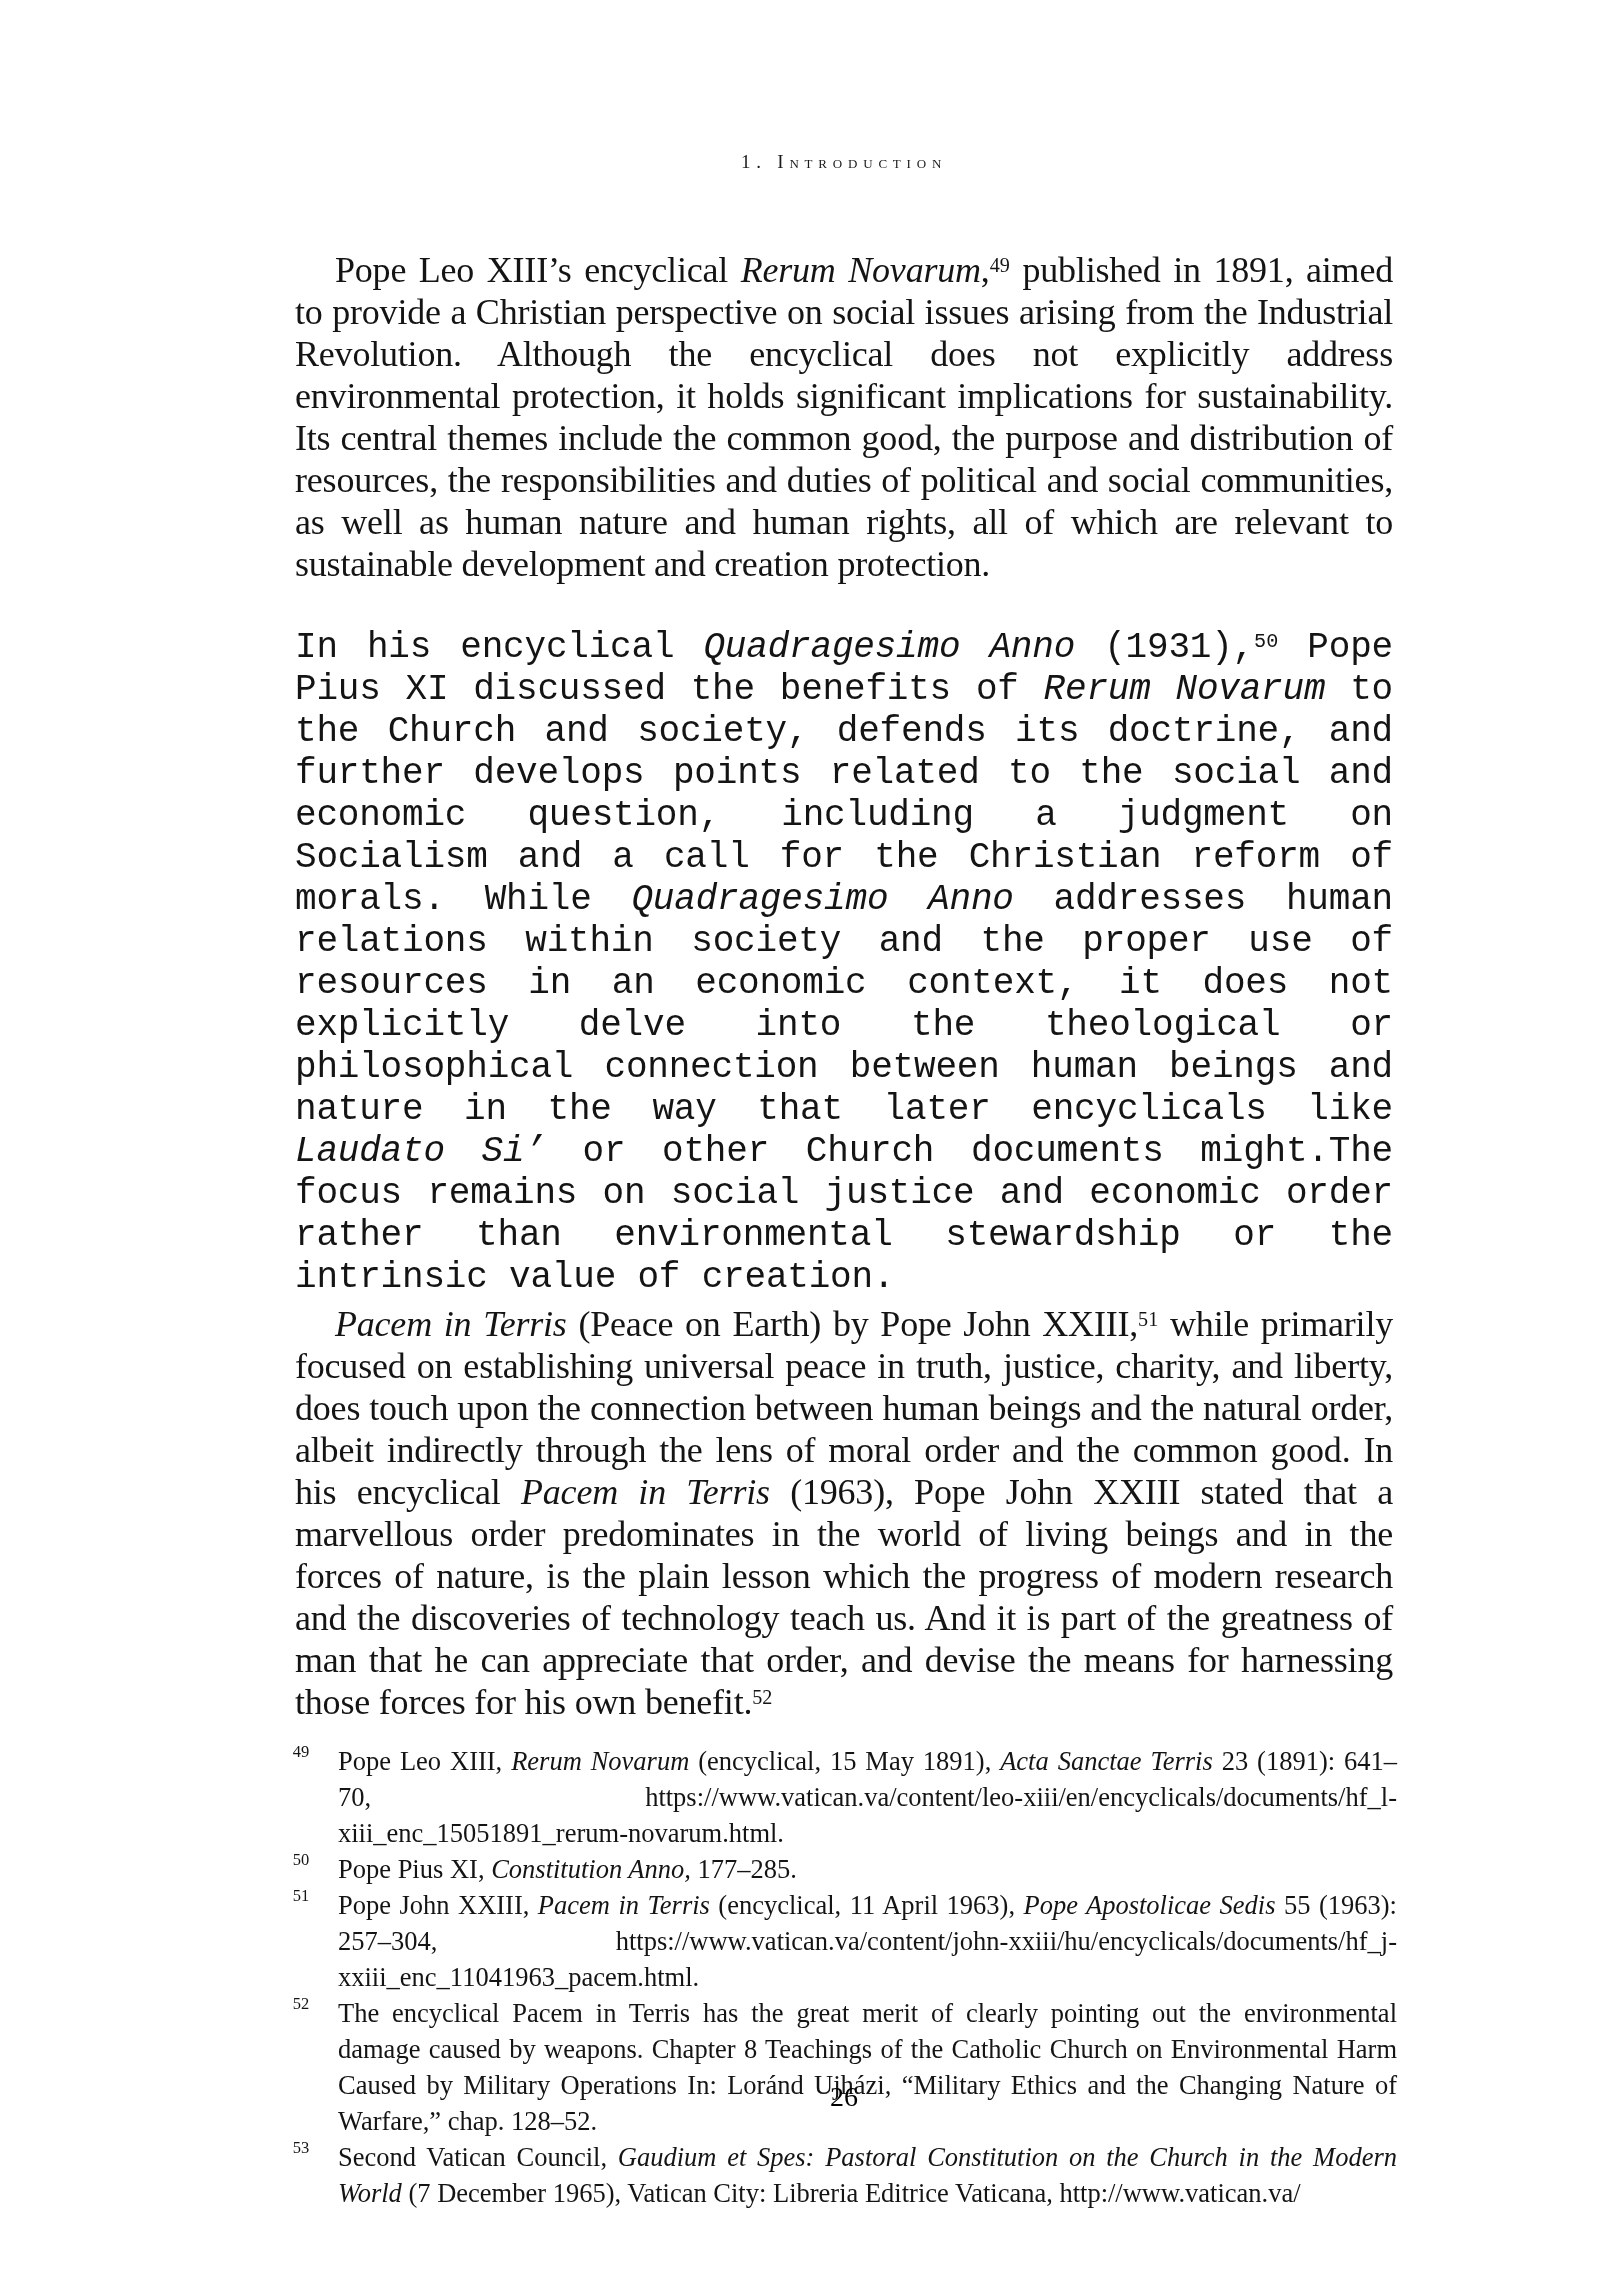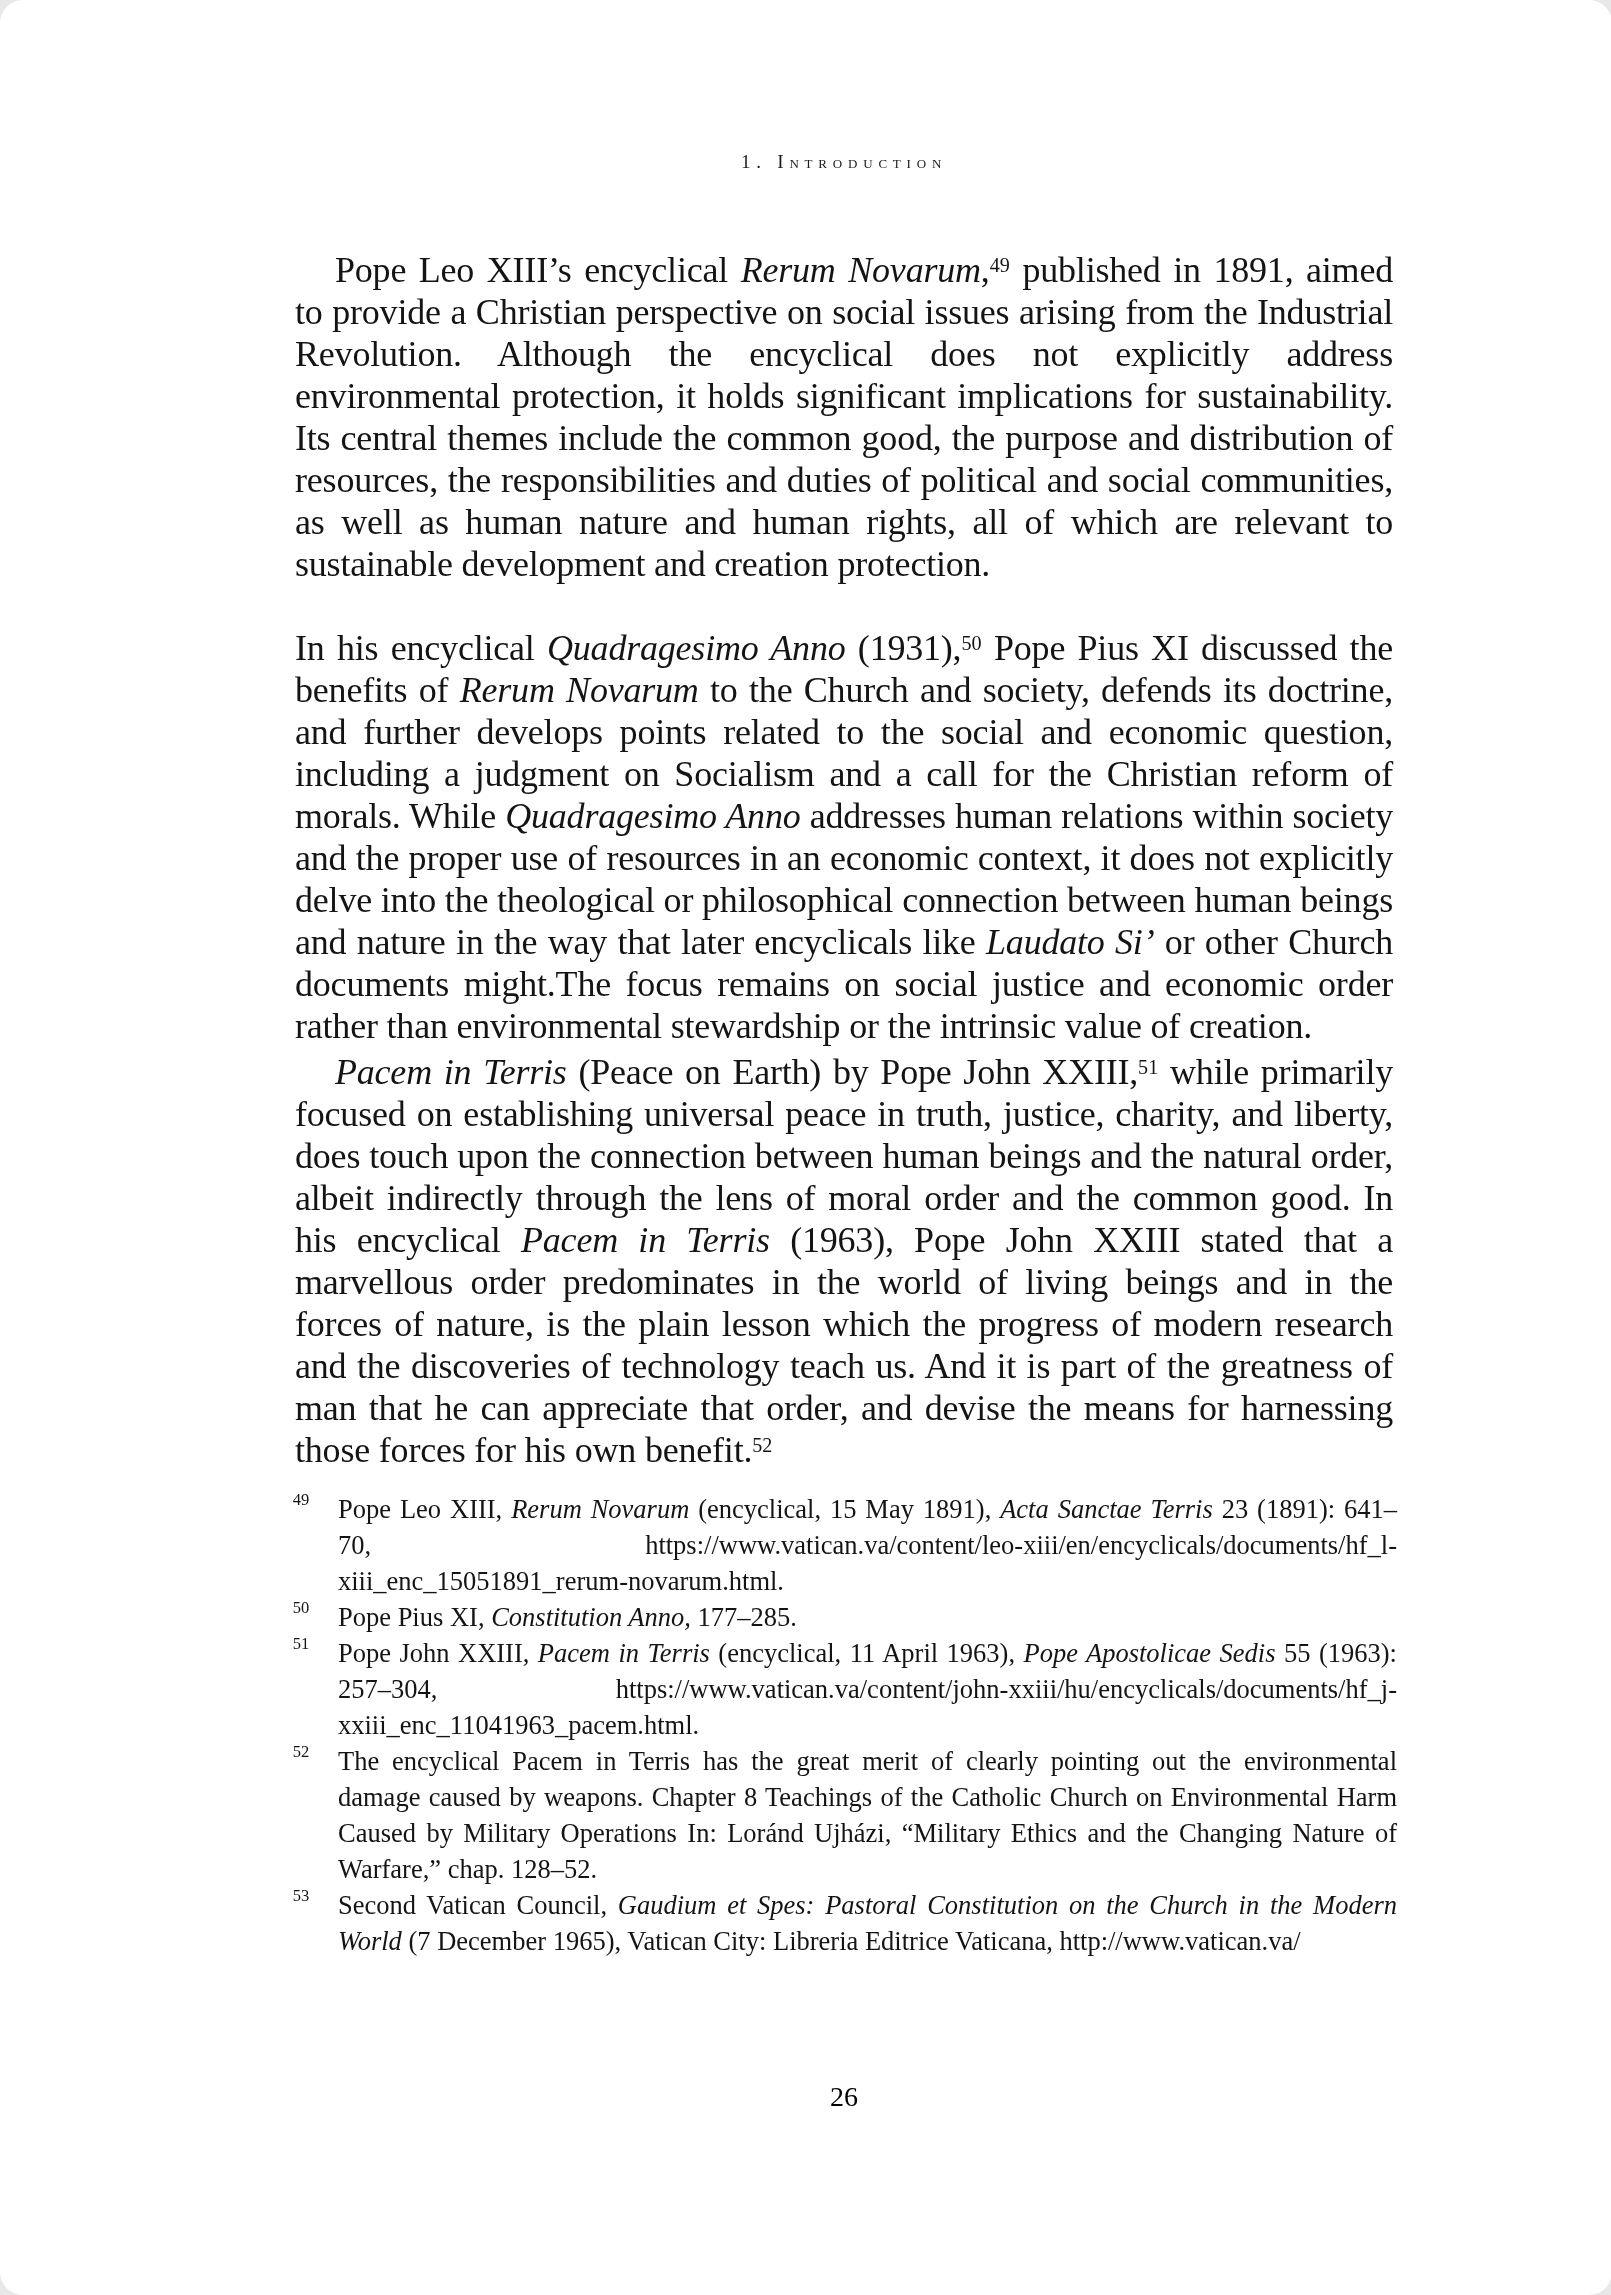--- a/index.html
+++ b/index.html
@@ -8,21 +8,20 @@
     background: #e8e8e8;
   }
   .page {
     position: relative;
     width: 1612px;
     height: 2295px;
     background: #ffffff;
     color: #141414;
     font-family: "Liberation Serif", "DejaVu Serif", serif;
     overflow: hidden;
-    border-radius: 23px;
   }
   .running-head {
     position: absolute;
     top: 151px;
     left: 291px;
     width: 1106px;
     text-align: center;
     font-size: 19px;
     letter-spacing: 5.8px;
     font-variant: small-caps;
@@ -35,21 +34,21 @@
     width: 1106px;
   }
   .para {
     margin: 4px;
     font-size: 36px;
     line-height: 42px;
     text-align: justify;
     letter-spacing: -0.2px;
   }
   .para.indent { text-indent: 40px; }
-  .para.gap { margin-top: 42px; }
+  .para.gap { margin-top: 42px; font-family: Liberation Mono, monospace; }
   .para sup, .sup {
     font-size: 0.56em;
     line-height: 0;
     vertical-align: 0.5em;
     letter-spacing: 0;
   }
   .footnotes {
     margin-top: 20px;
   }
   .footnote {

